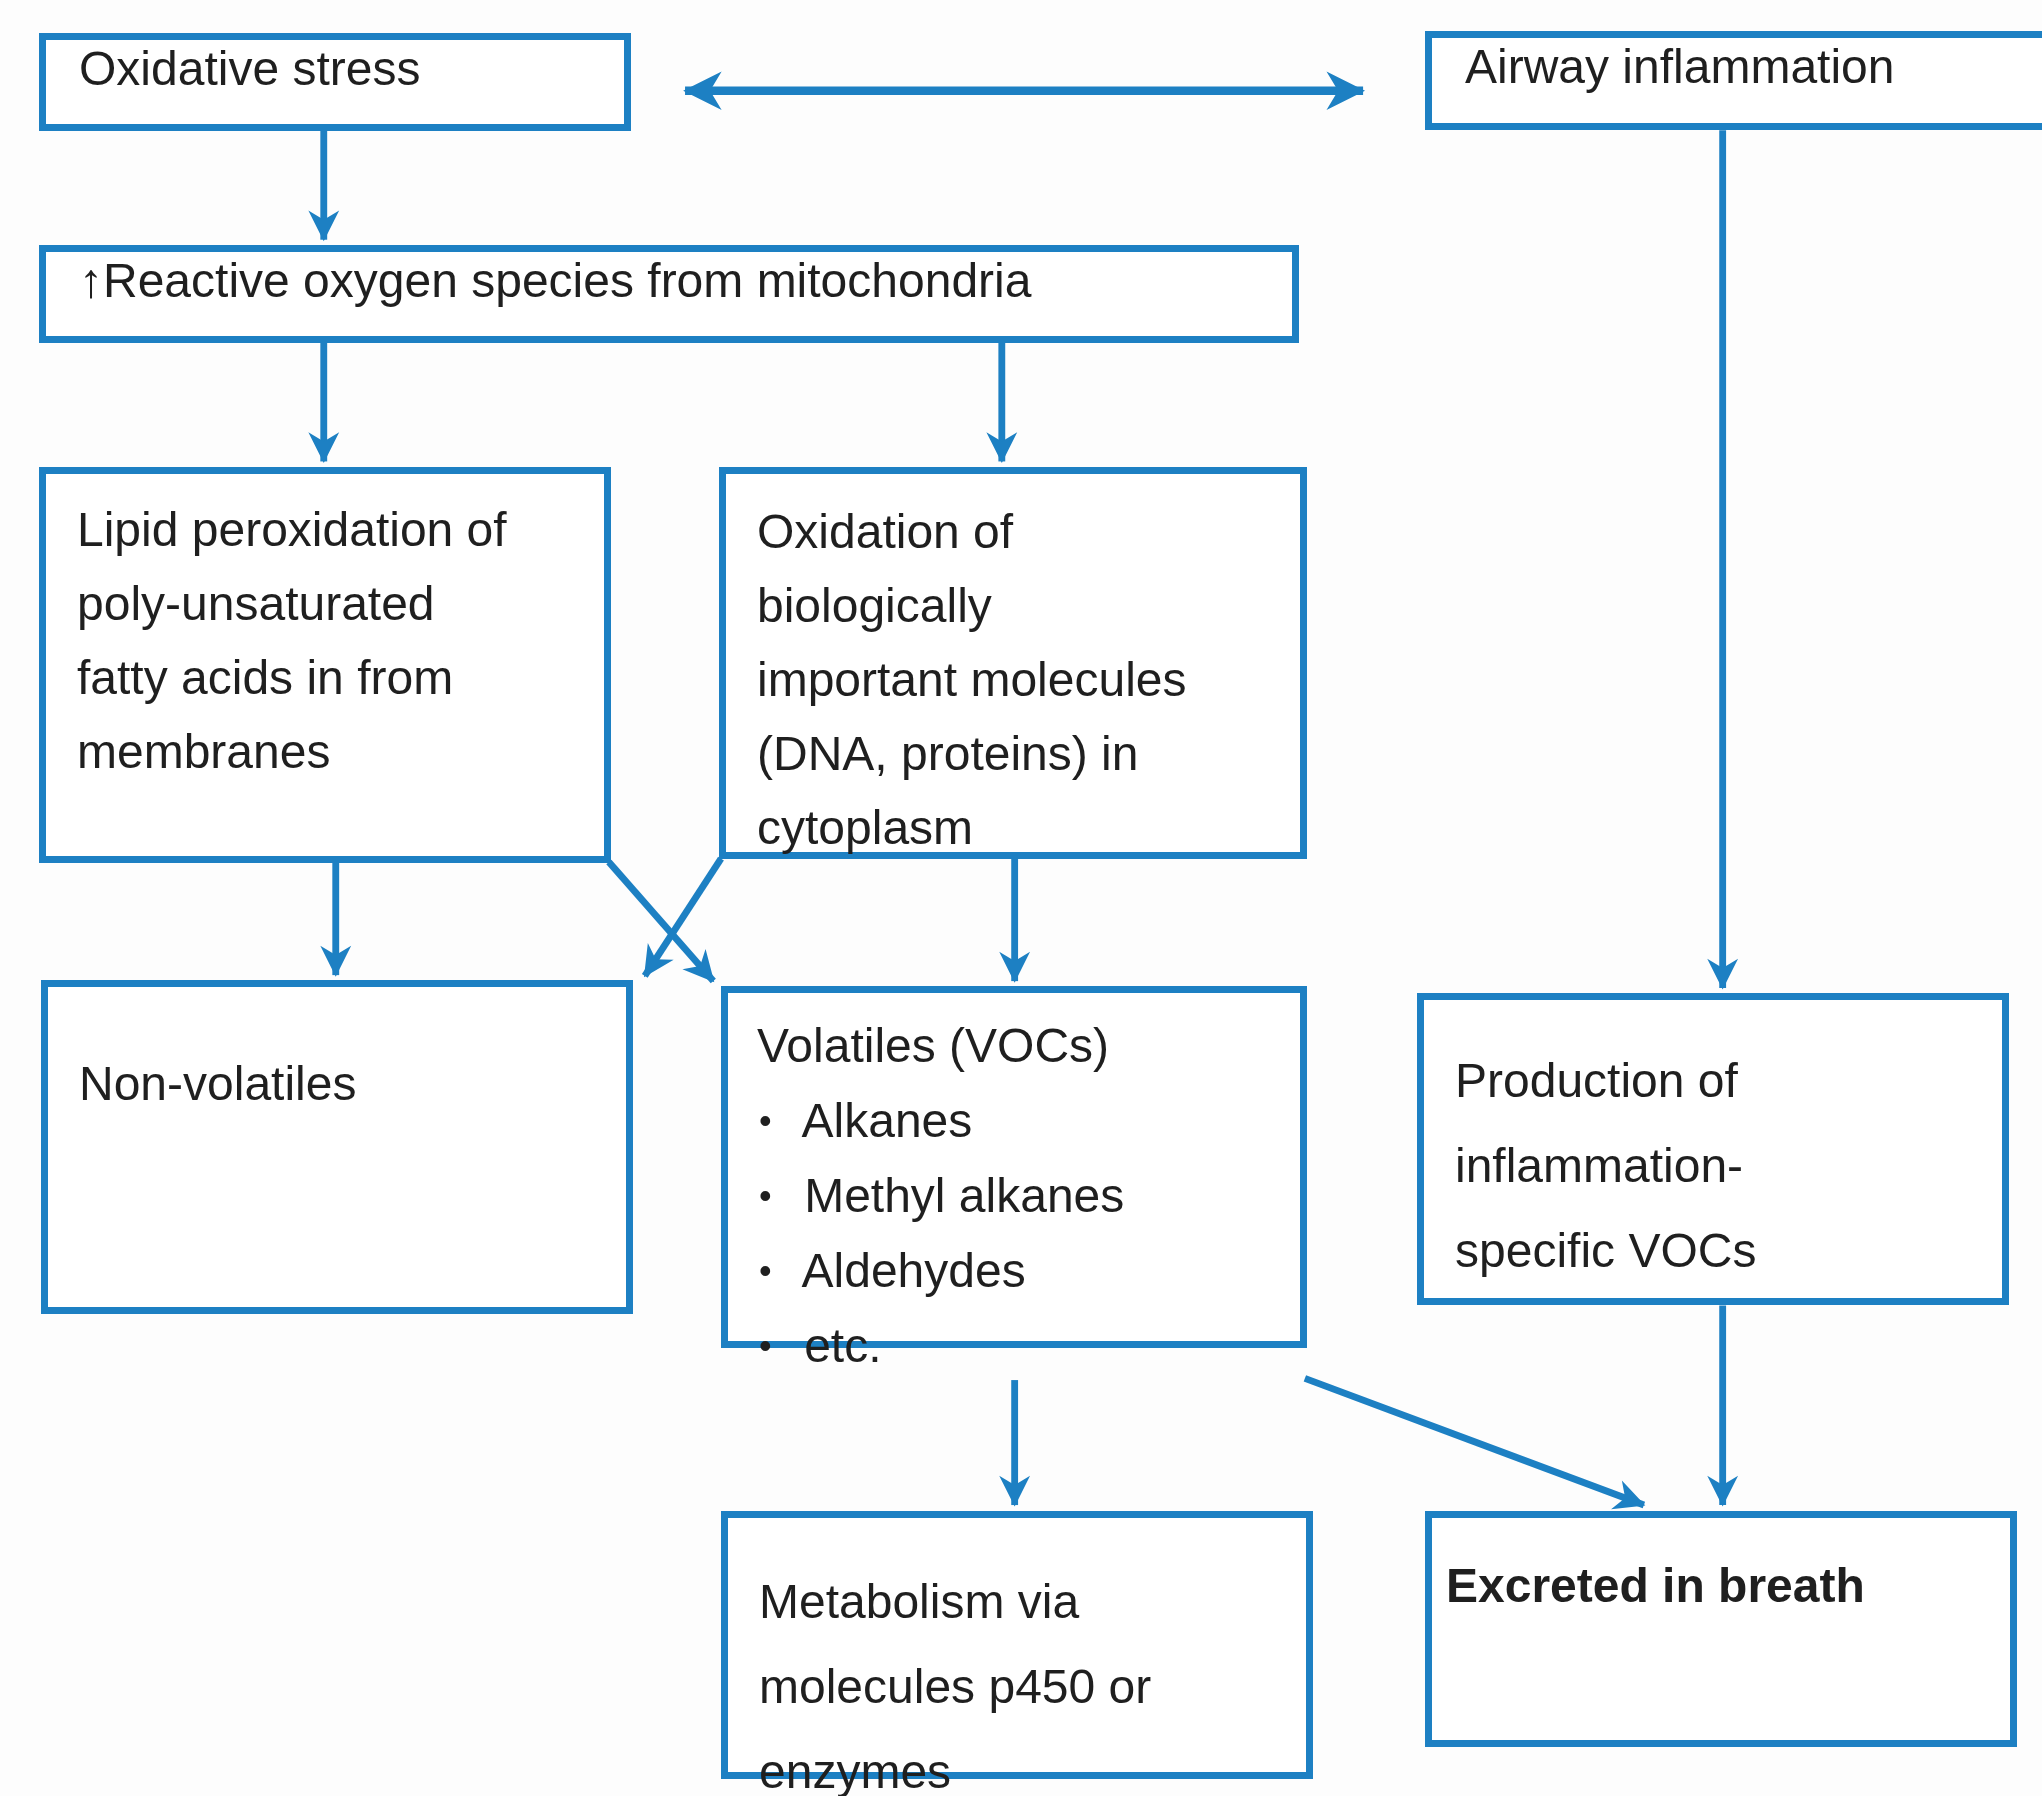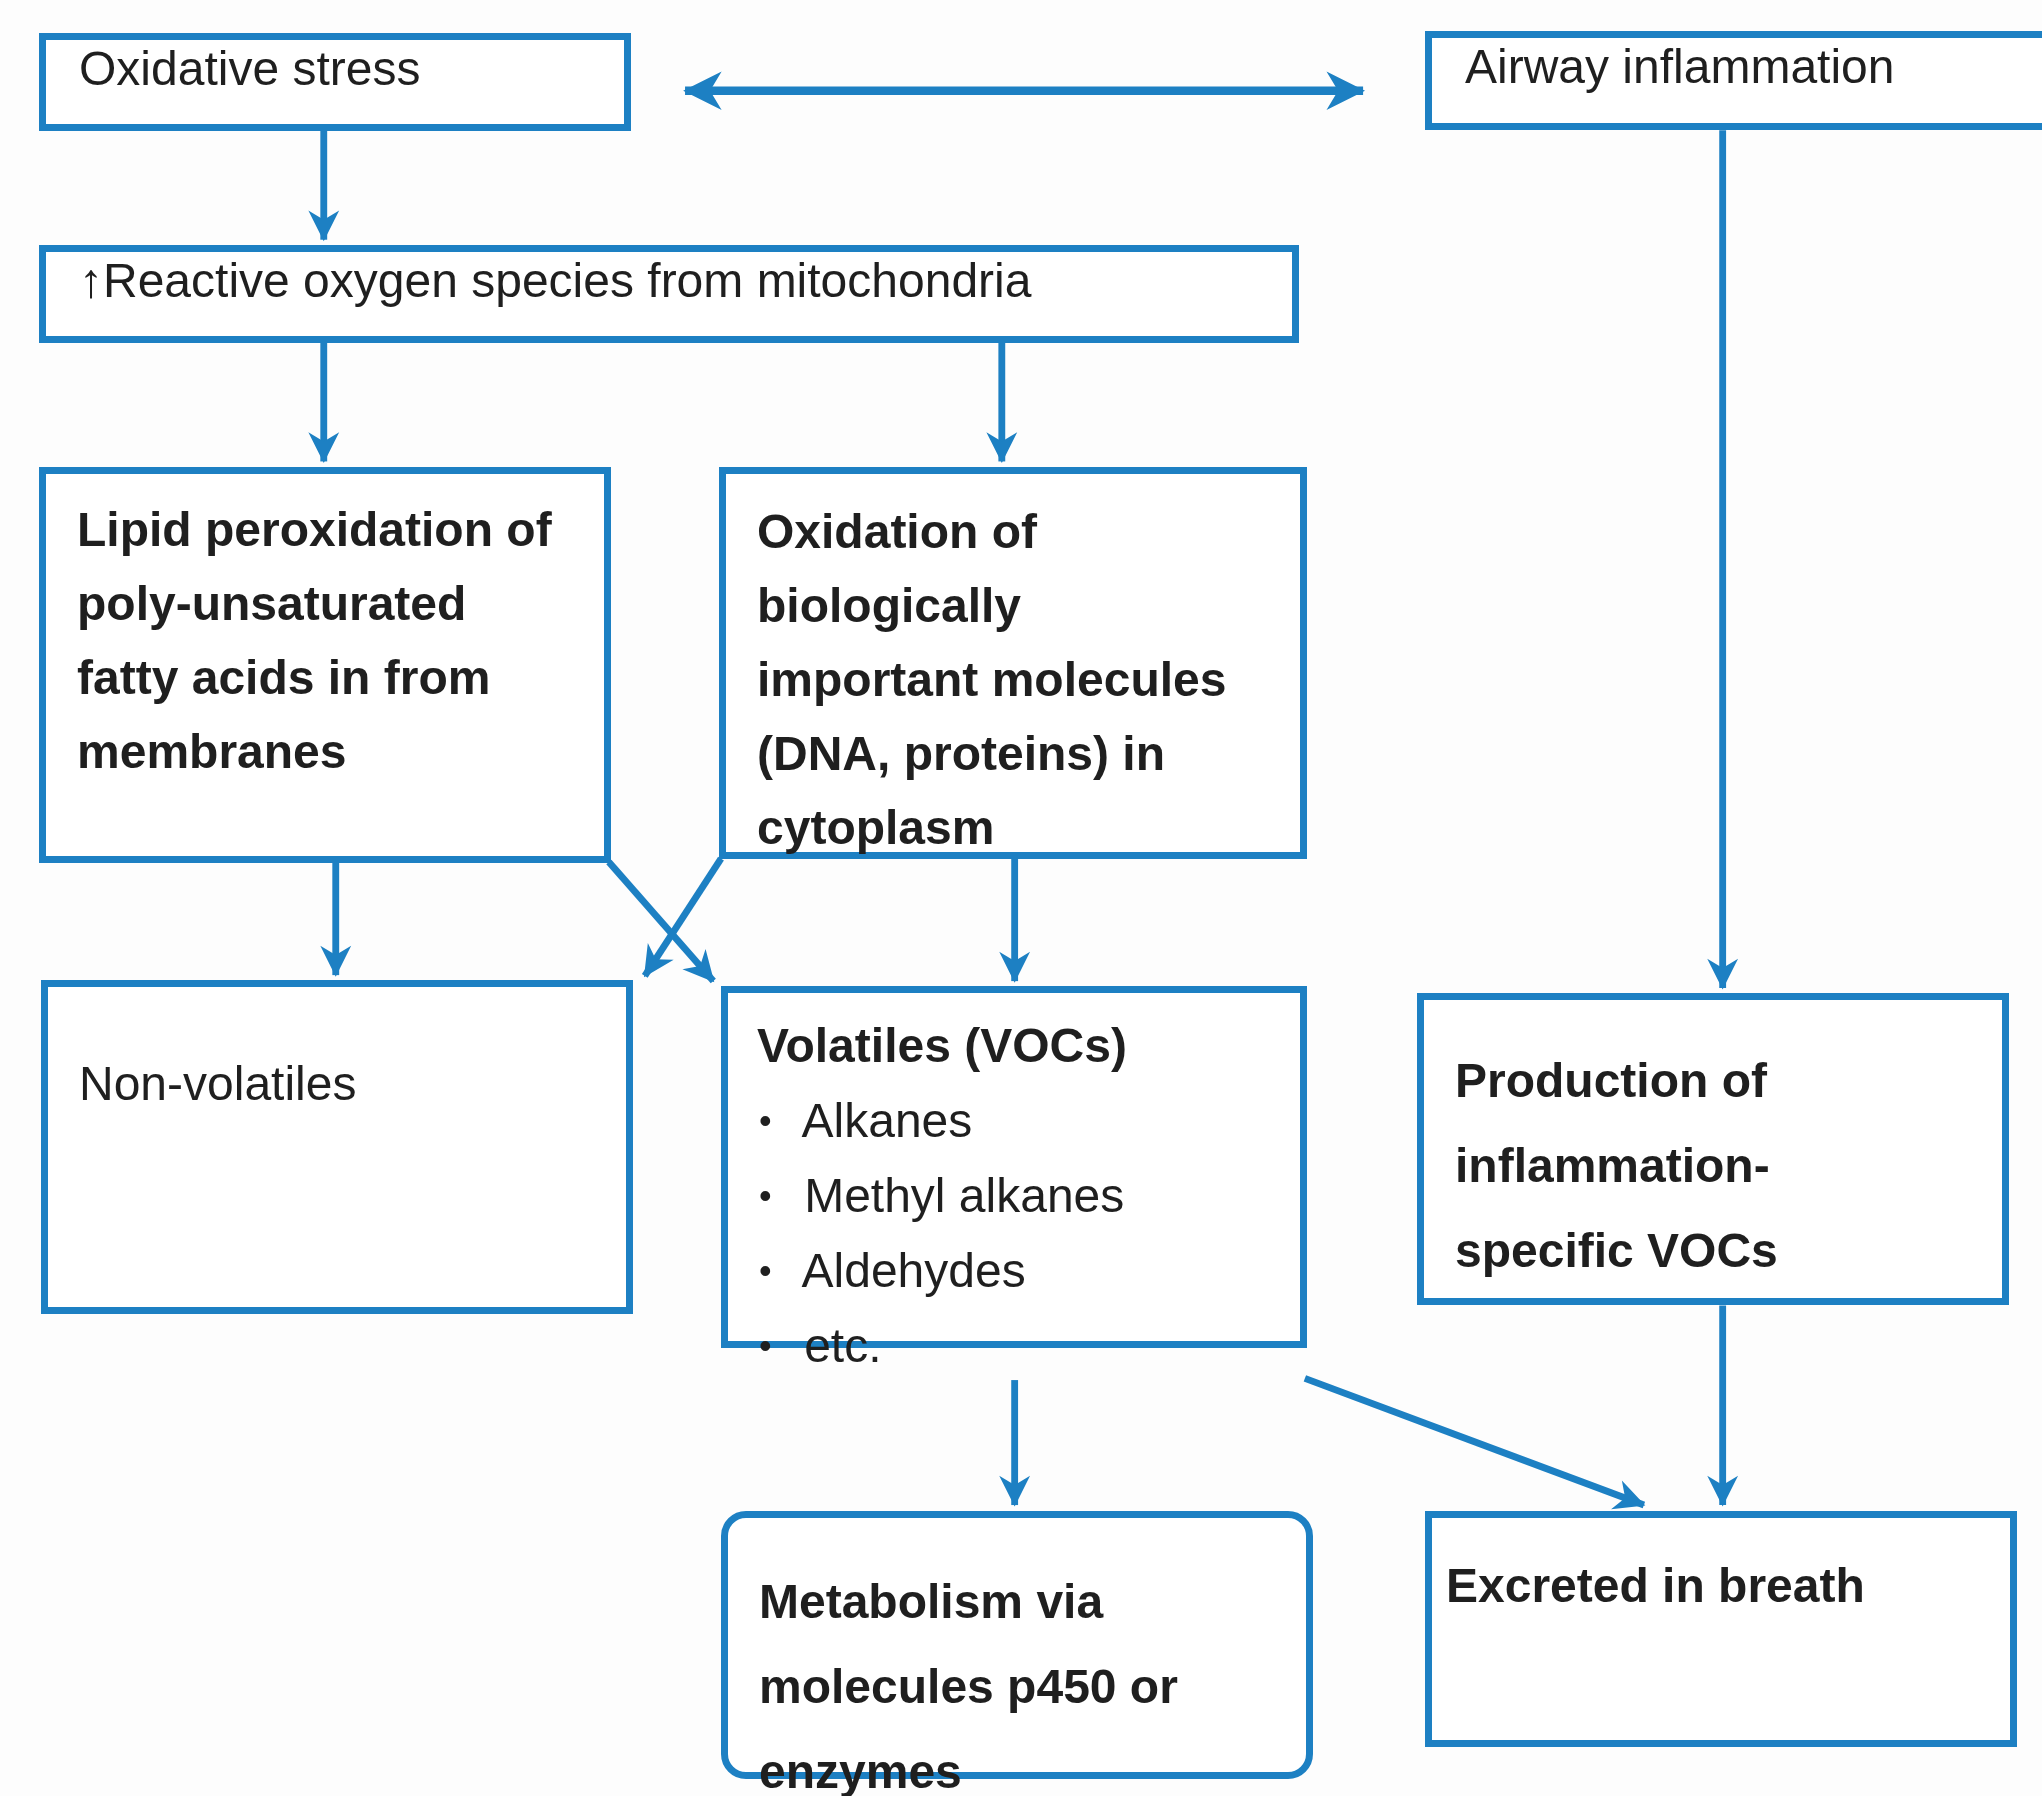--- a/index.html
+++ b/index.html
@@ -20,38 +20,38 @@
   .edge{stroke:var(--blue);fill:none;}
   .node{
     position:absolute;
     box-sizing:border-box;
     border:7.7px solid var(--blue);
     background:#fff;
     font-size:48px;
     line-height:1.2;
   }
   .vcenter{display:flex;align-items:flex-start;padding-left:33px;padding-right:17px;}
-  .line{white-space:nowrap;font-weight:bold;}
+  .line{white-space:nowrap;}
   
   .box-oxidative{left:39px;top:33px;width:592px;height:98px;}
   .box-airway{left:1425px;top:31px;width:667px;height:99px;}
   .box-ros{left:39px;top:245px;width:1260px;height:98px;}
   .box-lipid{left:39px;top:467px;width:572px;height:396px;padding:19px 17px 0 31px;}
   .box-lipid .line{line-height:74px;}
   .box-oxidation{left:719px;top:467px;width:588px;height:392px;padding:20.5px 17px 0 31px;}
   .box-oxidation .line{line-height:74px;}
   .box-nonvolatiles{left:41px;top:980px;width:592px;height:334px;padding:68px 17px 0 31px;}
   .box-volatiles{left:721px;top:986px;width:586px;height:362px;padding:15.4px 13.7px 0 29px;}
   .box-volatiles .line{line-height:75px;}
   .box-volatiles ul{list-style:none;margin:0;padding:0;}
   .box-volatiles li{line-height:75px;white-space:nowrap;}
   .bullet{display:inline-block;margin-right:17px;transform:scale(.75);transform-origin:center;}
   .box-production{left:1417px;top:993px;width:592px;height:312px;padding:38px 17px 0 31px;}
   .box-production .line{line-height:85px;}
-  .box-metabolism{left:721px;top:1511px;width:592px;height:268px;padding:41px 17px 0 31px;border-radius:25px;}
+  .box-metabolism{left:721px;top:1511px;width:592px;height:268px;padding:41px 17px 0 31px;}
   .box-metabolism .line{line-height:85px;}
   .box-excreted{left:1425px;top:1511px;width:592px;height:236px;padding:39px 17px 0 14px;font-weight:bold;}
 </style>
 </head>
 <body>
 
 <div class="canvas">
 
   <svg class="edges" viewBox="0 0 2386 2099" xmlns="http://www.w3.org/2000/svg">
     <defs>

